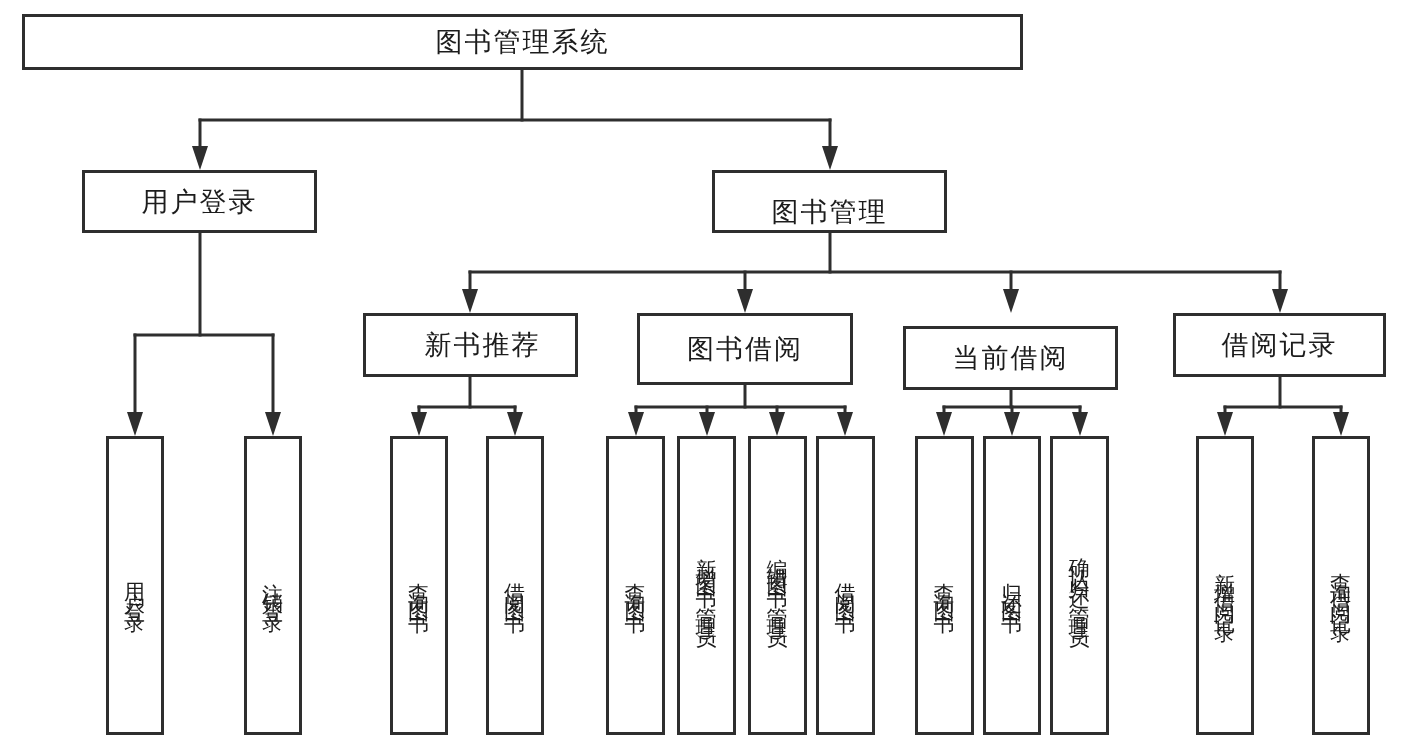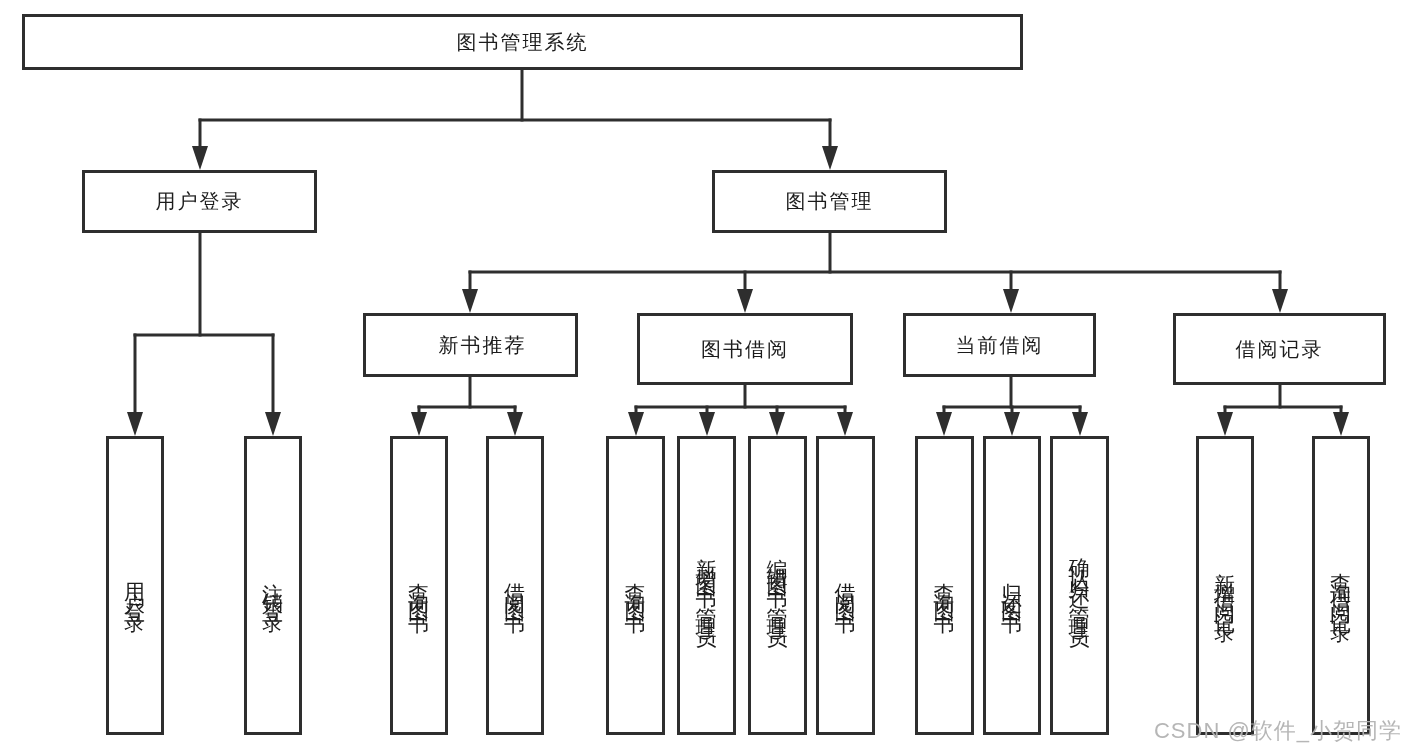--- a/index.html
+++ b/index.html
@@ -13,21 +13,21 @@
   #connectors{position:absolute;left:0;top:0;pointer-events:none;}
   .node{
     position:absolute;
     box-sizing:border-box;
     border:3px solid #2e2e2e;
     background:#ffffff;
     display:flex;align-items:center;justify-content:center;
     color:#1c1c1c;
   }
   .hnode .lbl{
-    font-size:20px;
+    font-size:27px;
     letter-spacing:2px;
     white-space:nowrap;
   }
   .vnode .lbl{
     writing-mode:vertical-rl;
     text-orientation:mixed;
     font-size:21px;
     line-height:1;
     letter-spacing:10px;
     white-space:nowrap;
@@ -102,34 +102,34 @@
       <polygon points="1333,412 1349,412 1341,436" fill="#2e2e2e"></polygon>
     </svg>
 
   <div class="node hnode" style="left:22px;top:14px;width:1001px;height:56px;">
     <span class="lbl">图书管理系统</span>
   </div>
 
   <div class="node hnode" style="left:82px;top:170px;width:235px;height:63px;">
     <span class="lbl">用户登录</span>
   </div>
-  <div class="node hnode" style="left:712px;top:170px;width:235px;height:63px;">
+  <div class="node hnode" style="left:712px;top:170px;width:235px;height:63px;align-items:flex-end;">
     <span class="lbl">图书管理</span>
   </div>
 
   <div class="node hnode" style="left:363px;top:313px;width:215px;height:64px;padding-left:24px;">
     <span class="lbl">新书推荐</span>
   </div>
   <div class="node hnode" style="left:637px;top:313px;width:216px;height:72px;">
     <span class="lbl">图书借阅</span>
   </div>
-  <div class="node hnode" style="left:903px;top:313px;width:193px;height:64px;">
+  <div class="node hnode" style="left:903px;top:326px;width:215px;height:64px;">
     <span class="lbl">当前借阅</span>
   </div>
-  <div class="node hnode" style="left:1173px;top:313px;width:213px;height:72px;">
+  <div class="node hnode" style="left:1173px;top:313px;width:213px;height:64px;">
     <span class="lbl">借阅记录</span>
   </div>
 
   <div class="node vnode" style="left:106px;top:436px;width:58px;height:299px;">
     <span class="lbl">用户登录</span>
   </div>
   <div class="node vnode" style="left:244px;top:436px;width:58px;height:299px;">
     <span class="lbl">注销登录</span>
   </div>
 
@@ -163,14 +163,13 @@
     <span class="lbl">确认归还（管理员）</span>
   </div>
 
   <div class="node vnode" style="left:1196px;top:436px;width:58px;height:299px;">
     <span class="lbl">新增借阅记录</span>
   </div>
   <div class="node vnode" style="left:1312px;top:436px;width:58px;height:299px;">
     <span class="lbl">查询借阅记录</span>
   </div>
 
-  <div class="watermark">CSDN @软件_小贺同学</div>
 </div>
 
 </body></html>

